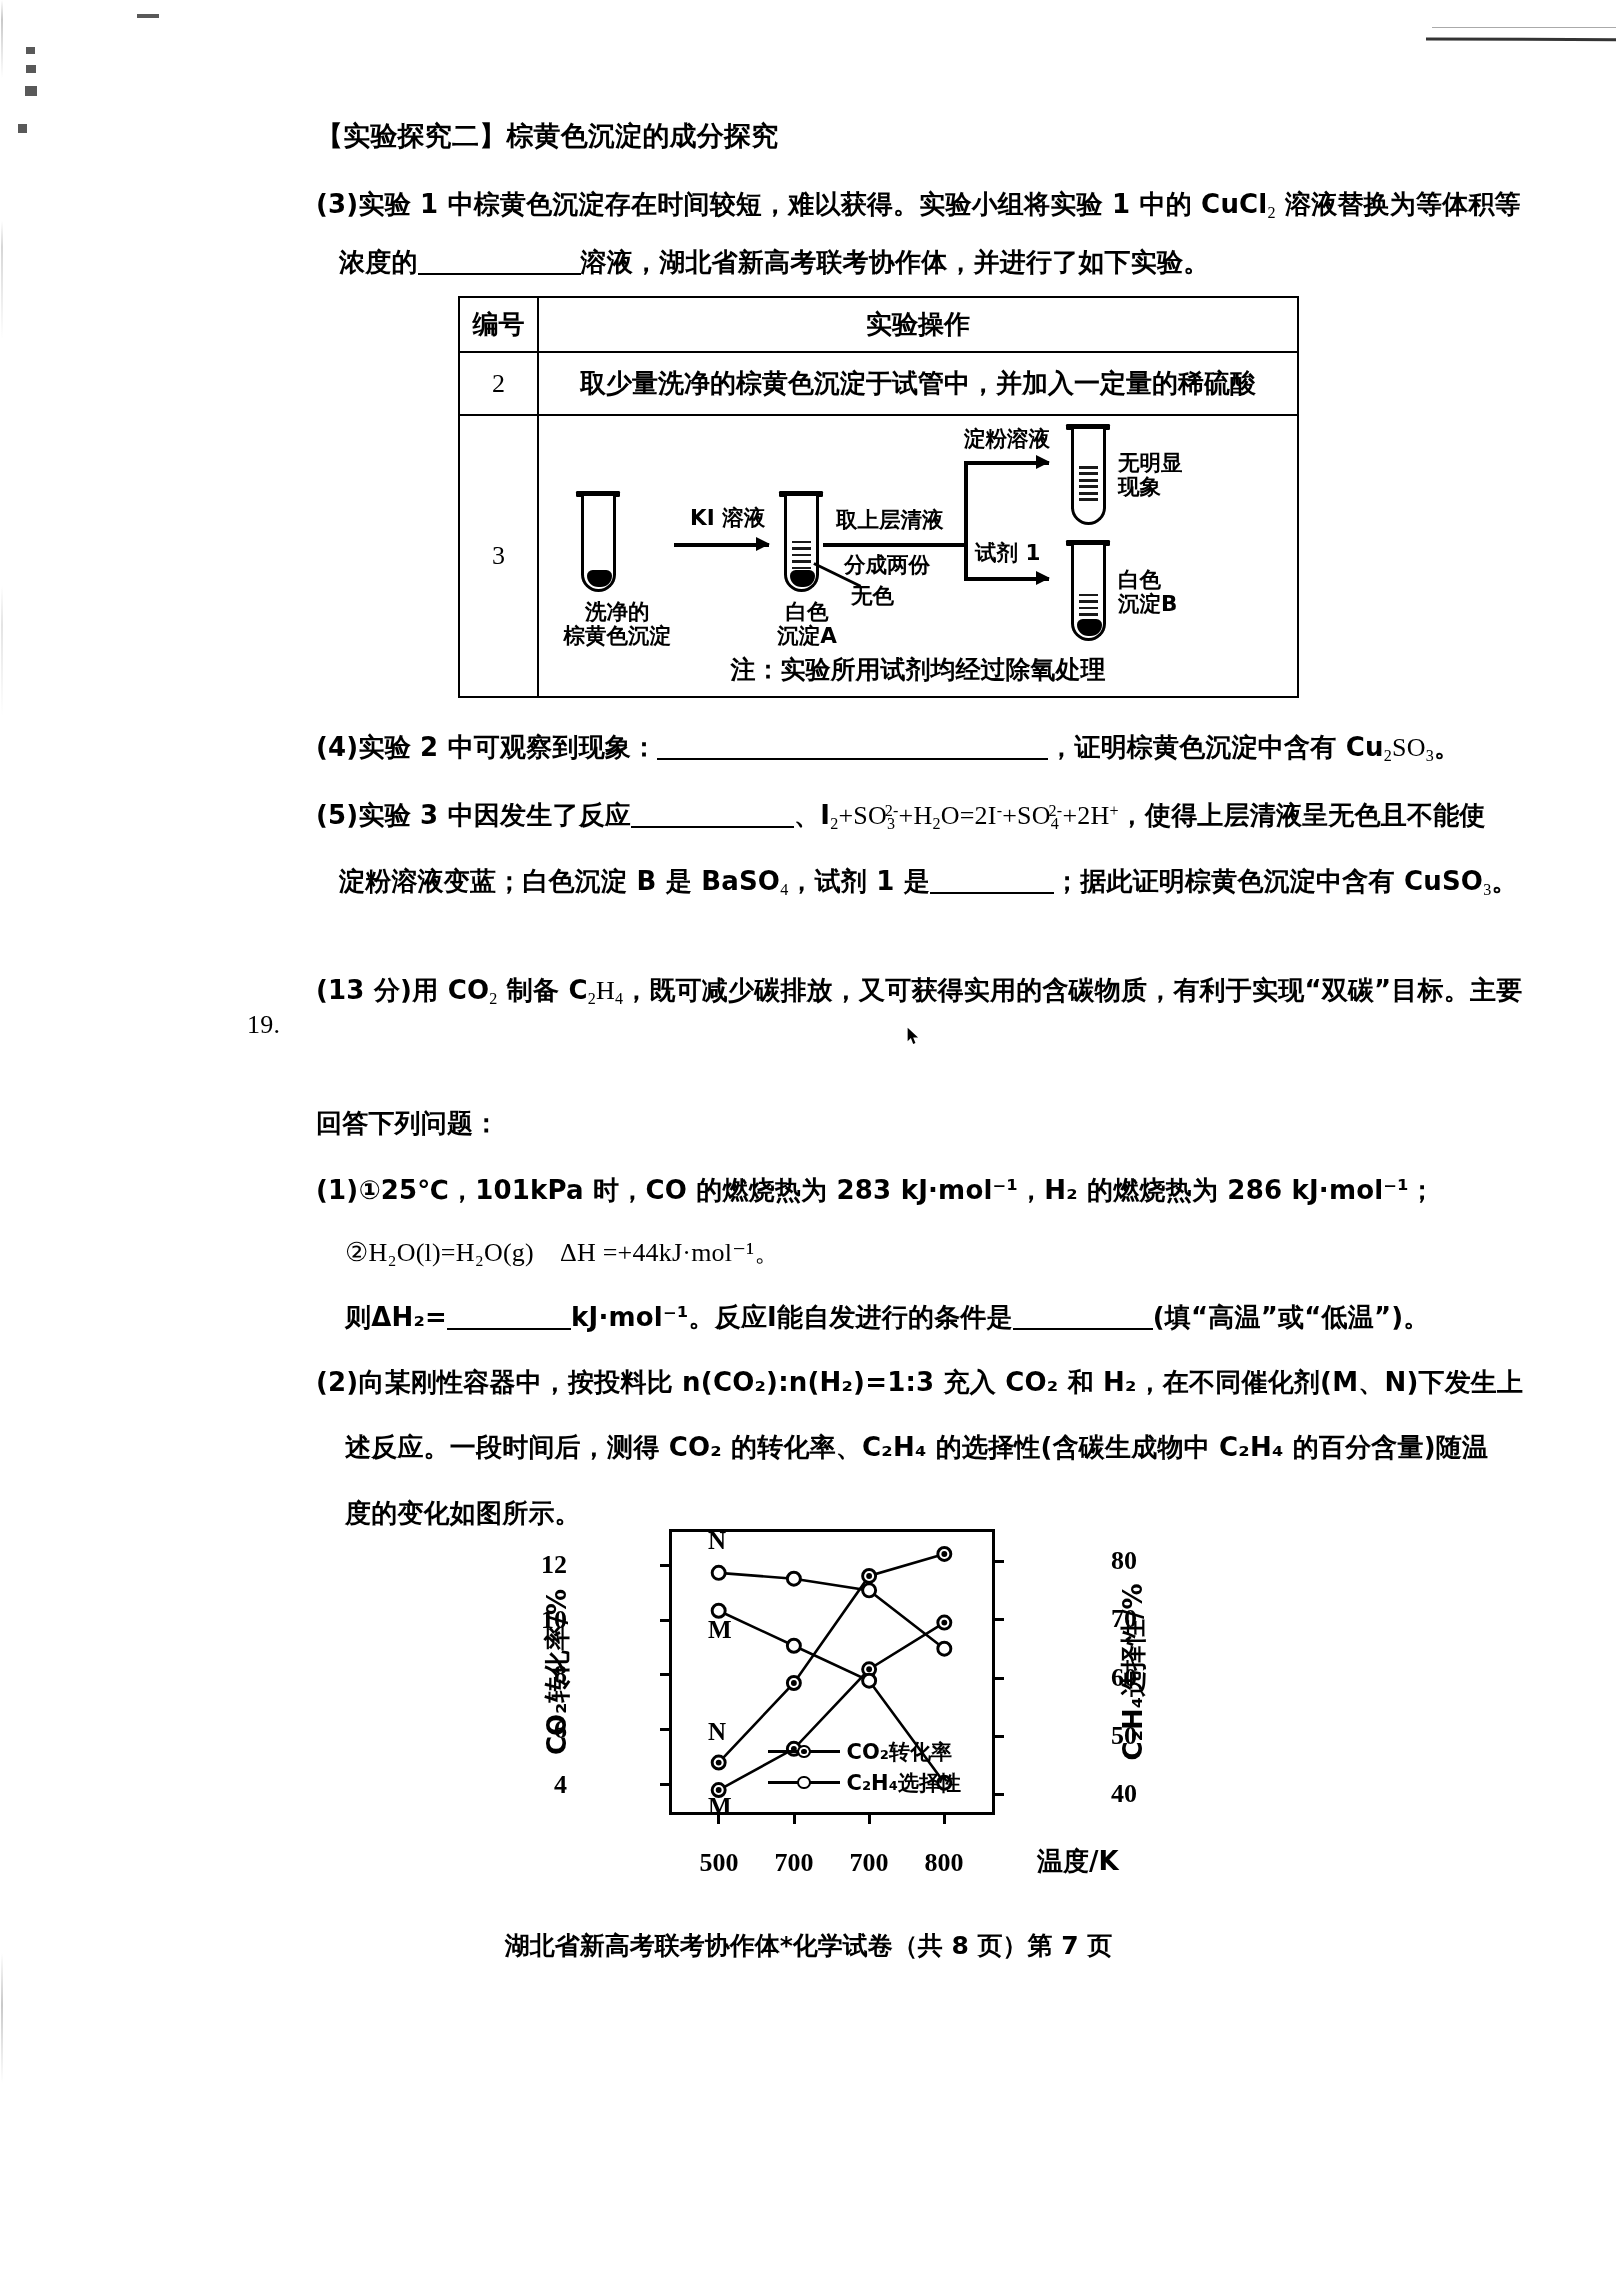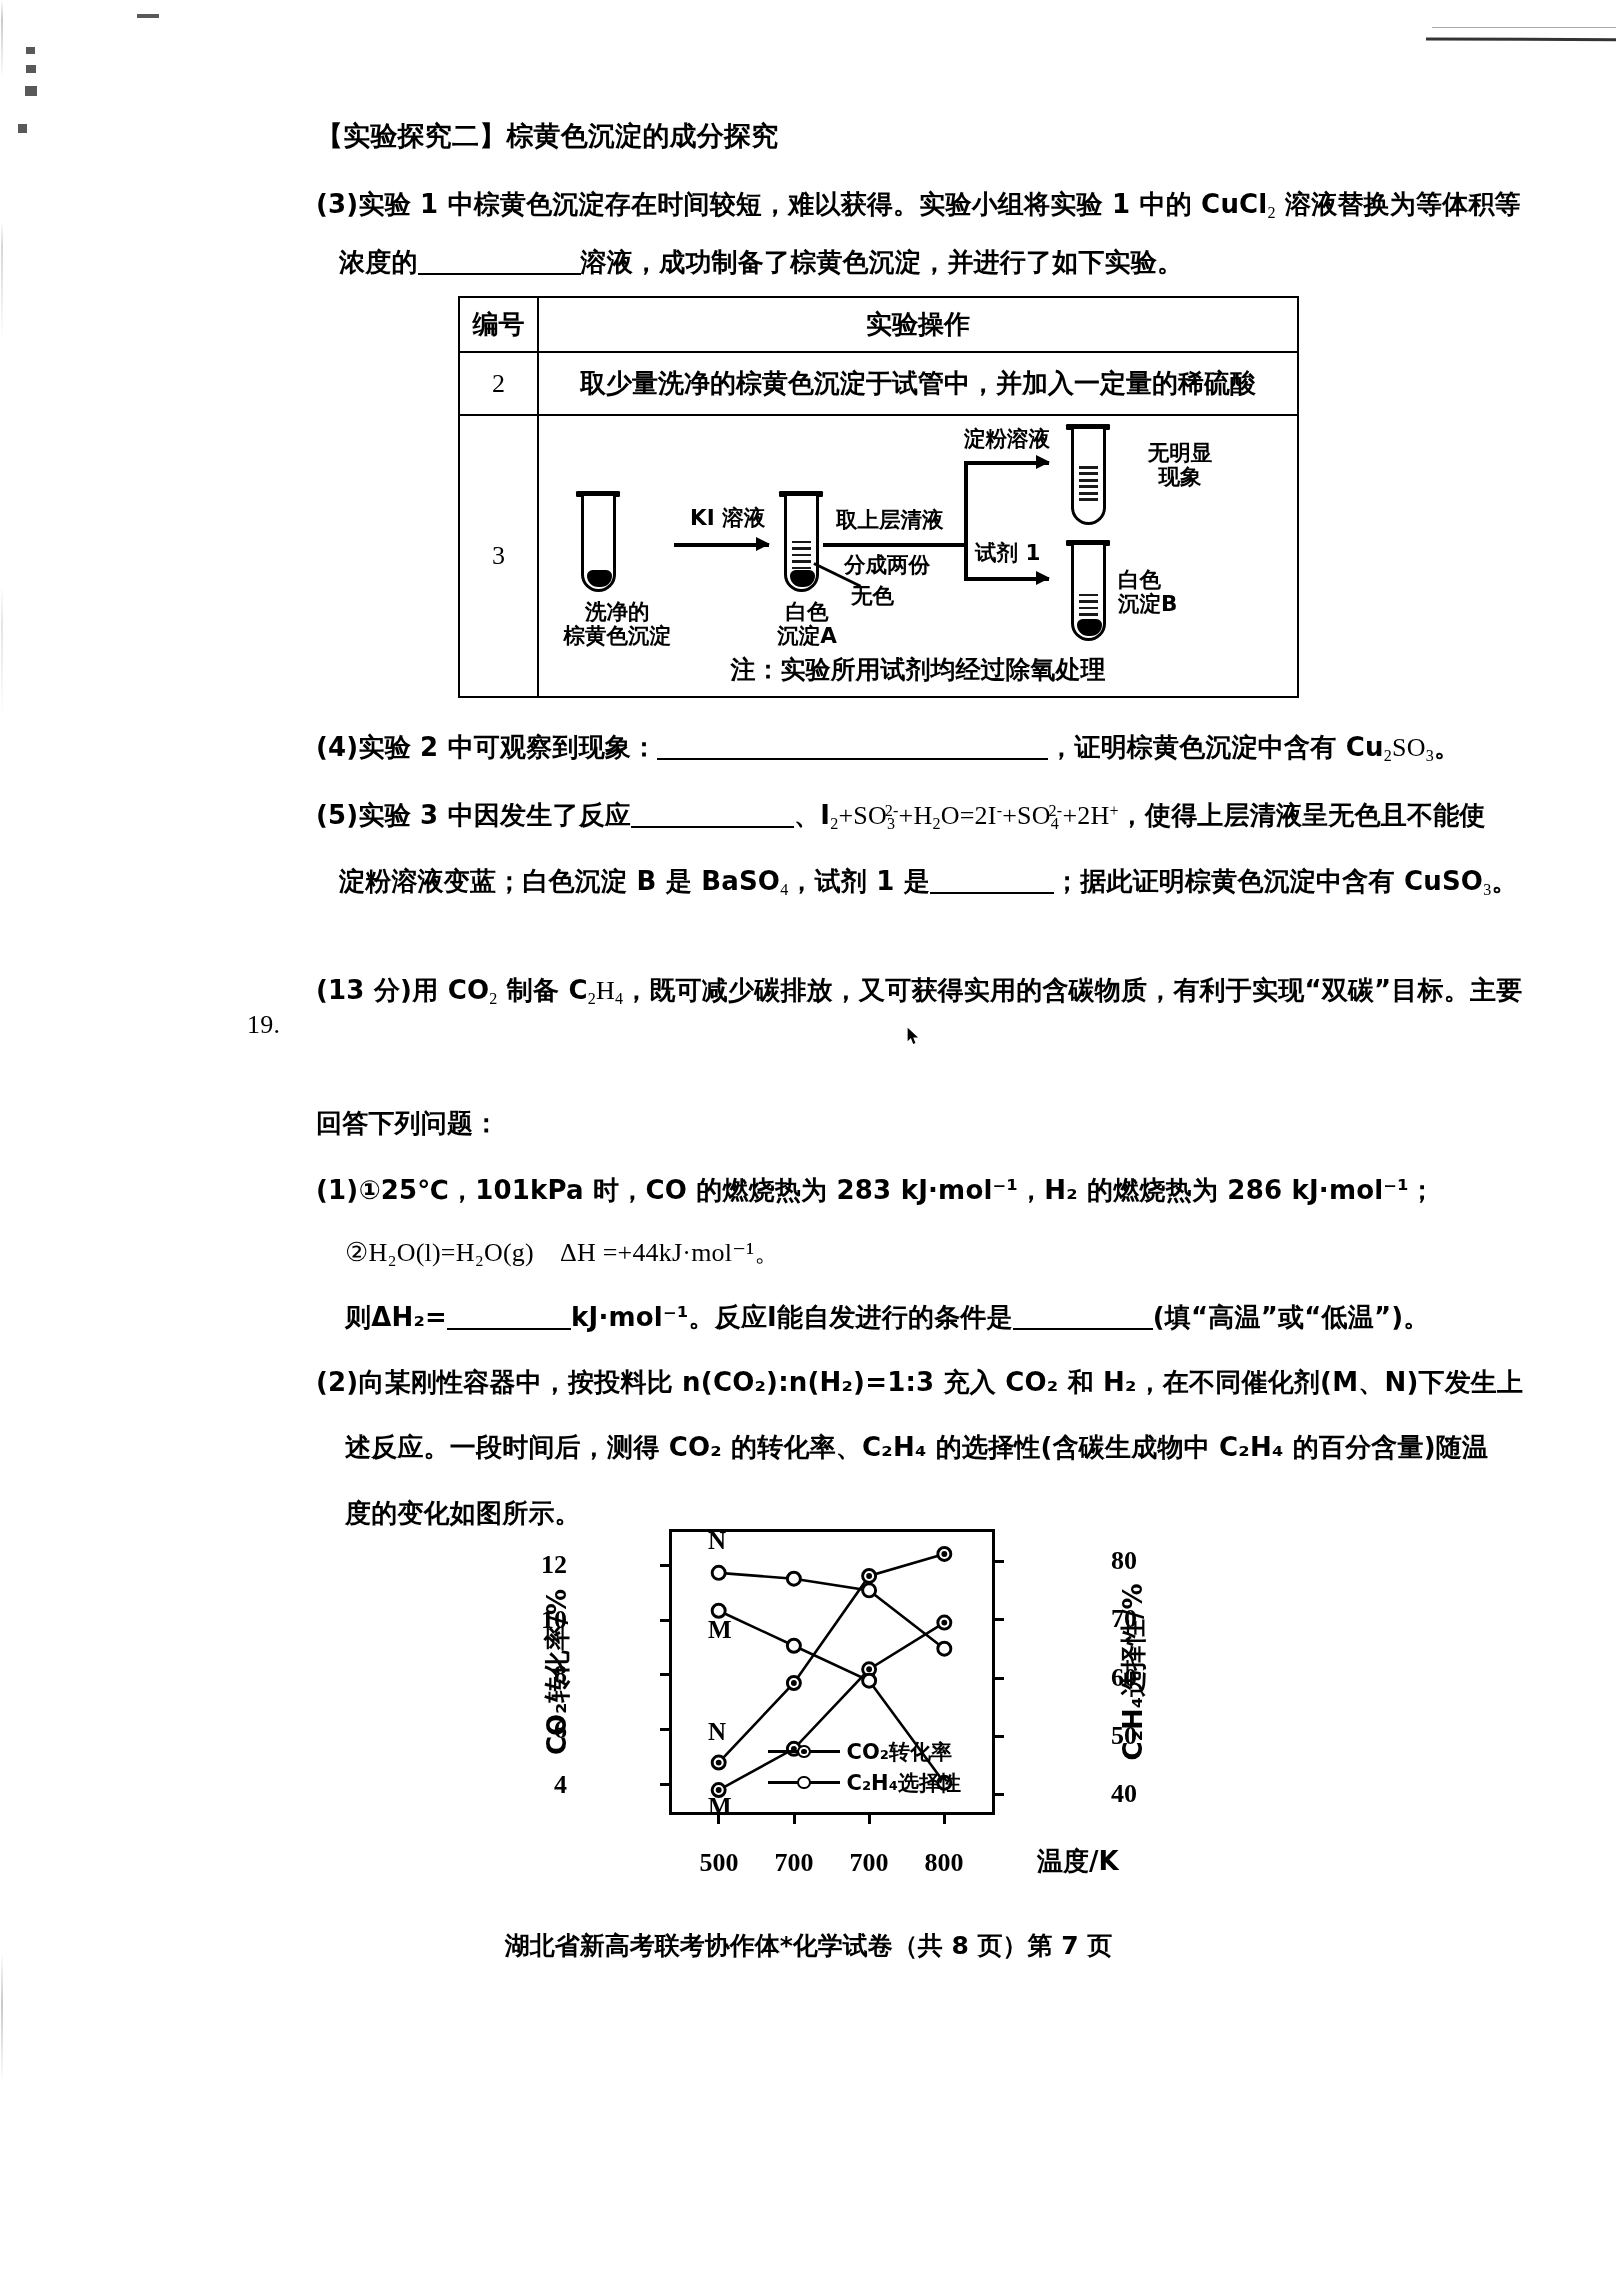--- a/index.html
+++ b/index.html
@@ -96,21 +96,21 @@
   <div class="scan-speck" style="left:137px;top:14.3px;width:22px;height:3.9px;"></div>
 
   <div class="content">
 
     <div class="ln cn sec-title" style="left:316px;top:120px;">【实验探究二】棕黄色沉淀的成分探究</div>
 
     <div class="ln" style="left:316px;top:189px;">
       <span class="cn">(3)实验 1 中棕黄色沉淀存在时间较短，难以获得。实验小组将实验 1 中的 CuCl</span><sub>2</sub><span class="cn"> 溶液替换为等体积等</span>
     </div>
     <div class="ln" style="left:339px;top:247px;">
-      <span class="cn">浓度的</span><span class="blank" style="width:163px;"></span><span class="cn">溶液，成功制备了棕黄色沉淀，并进行了如下实验。</span>
+      <span class="cn">浓度的</span><span class="blank" style="width:163px;"></span><span class="cn">溶液，湖北省新高考联考协作体，并进行了如下实验。</span>
     </div>
 
     <div class="tbl">
 
       <div class="r hrow">
         <div class="c-no">
           <span class="cn hdr-txt">编号</span>
         </div>
         <div class="c-op">
           <span class="cn hdr-txt">实验操作</span>
@@ -183,21 +183,21 @@
                 <div class="liq" style="height:60px;">
                   <i></i>
                     <i></i>
                     <i></i>
                     <i></i>
                     <i></i>
                     <i></i>
                 </div>
               </div>
             </div>
-            <div class="flab" style="left:568px;top:18px;width:124px;text-align:center;">
+            <div class="flab" style="left:568px;top:28px;width:124px;text-align:left;">
               <span>无明显</span><br>
               <span>现象</span>
             </div>
 
             <div class="hline" style="left:414px;top:154px;width:85px;"></div>
             <div class="arrow" style="left:456px;top:154px;width:43px;"></div>
             <div class="flab" style="left:425px;top:118px;">试剂 1</div>
             <div class="tube" style="left:521px;top:117px;">
               <div class="lip"></div>
               <div class="body">

